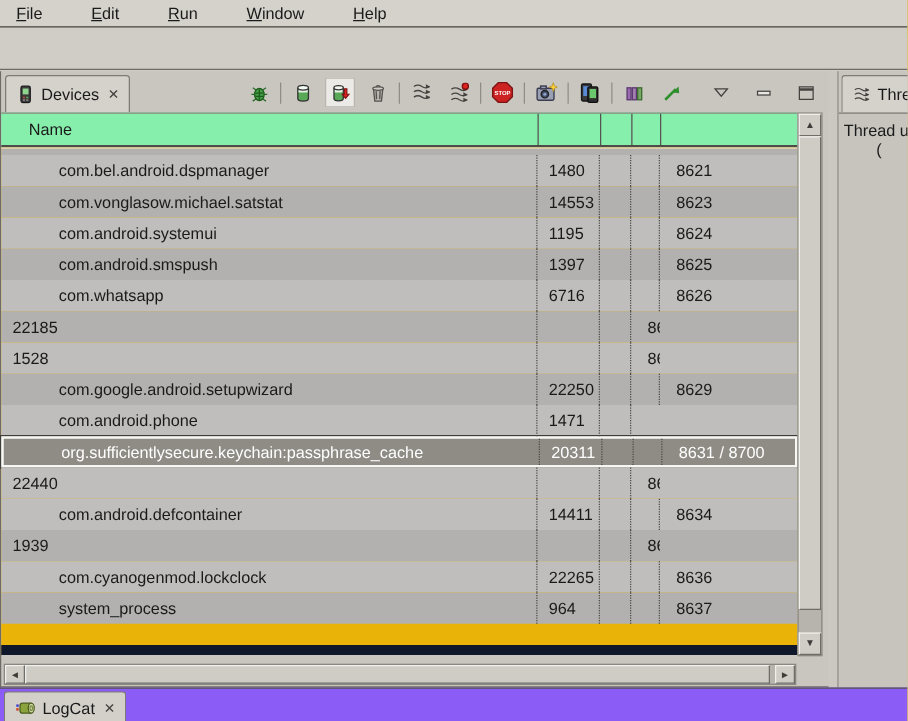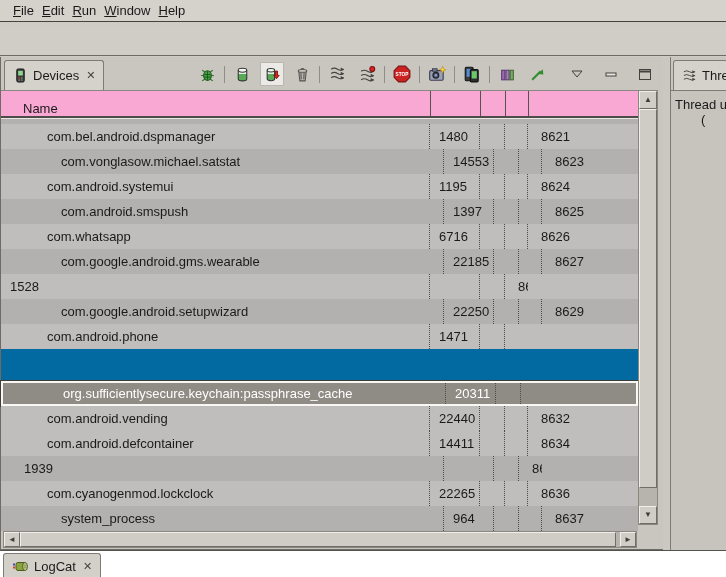--- a/index.html
+++ b/index.html
@@ -8,21 +8,21 @@
     position: relative;
     background: #cfccc6;
     font-family: "Liberation Sans", "DejaVu Sans", sans-serif;
     color: #1a1a1a;
     font-size: 13px;
   }
   
   .menubar {
     position: absolute; left:0; top:0; width:726px; height:22px;
     background:#d5d2cc; border-bottom:1px solid #454340;
-    display:flex; align-items:center; padding-left:10px; gap:2px;
+    display:flex; align-items:center; padding-left:10px; gap:33px;
   }
   .menu-item { display:inline-block; cursor:default; padding:2px 3px; }
   .menu-item::first-letter { text-decoration: underline; }
   
   .main-toolbar {
     position:absolute; left:0; top:27px; width:726px; height:29px;
     background:#d0cdc7; border-bottom:1px solid #6e6b66;
   }
   
   .tab {
@@ -45,42 +45,42 @@
   .tbtn {
     width:24px; height:24px; display:flex; align-items:center; justify-content:center;
     cursor:pointer;
   }
   .tbtn.highlight { background:#eceae6; border:1px solid #b9b6b0; }
   .tsep { width:1px; height:17px; background:#908d88; margin:0 5px; }
   .tgap { width:6px; }
   
   .table-header {
     position:absolute; left:0; top:33px; width:637px; height:28px;
-    background:#f9a8d4; border-top:1px solid #8a8781; border-bottom:2px solid #4e4c48;
-    display:flex; align-items:flex-end;
+    background:#86efac; border-top:1px solid #8a8781; border-bottom:2px solid #4e4c48;
+    display:flex; align-items:center;
   }
   .table-header .hname { padding-left:22px; }
   .hdiv { position:absolute; top:0; bottom:0; width:1px; background:#55534f; }
   .table-body {
     position:absolute; left:0; top:61px; width:637px; height:406px;
-    border-top:1px solid #e8e6e2; background:#0369a1;
+    border-top:1px solid #e8e6e2; background:#eab308;
     border-bottom:8px solid #0f172a;
   }
   .partial-row { height:5px; background:#b2b1af; }
   .trow { display:grid; grid-template-columns:429px 50px 25px 23px 110px; height:25px; align-items:center; }
   .trow.even { background:#bfbebc; }
-  .trow.odd  { background:#b2b1af;padding-left:14px; }
+  .trow.odd  { background:#b2b1af; }
   .trow > div { height:100%; display:flex; align-items:center; border-right:1px dotted #4c4a46; overflow:hidden; white-space:nowrap; }
   .trow > div:last-child { border-right:none; }
   .cell-name { padding-left:46px; }
   .cell-pid  { padding-left:9px; }
   .cell-port { padding-left:13px; }
   .trow.selected {
     background:#8f8c86; color:#ffffff;
-    border:2px solid #f8f7f4; box-shadow:0 0 0 1px #3f3d3a;margin-top:32px;
+    border:2px solid #f8f7f4; box-shadow:0 0 0 1px #3f3d3a;
   }
   
   .sbtn {
     background:#d0cdc7; border:1px solid;
     border-color:#f0efec #6f6d68 #6f6d68 #f0efec;
     display:flex; align-items:center; justify-content:center;
     font-size:8px; color:#3f3d3a; line-height:1;
   }
   .vscroll { position:absolute; left:637px; top:33px; width:20px; height:435px; background:#b7b4ae; border:1px solid #8a8781; }
   .vscroll .up   { position:absolute; left:0; top:0; width:18px; height:18px; }
@@ -97,21 +97,21 @@
           background:#cbc8c2; border-right:1px solid #7e7b76; }
   .right-panel { position:absolute; left:671px; top:57px; width:120px; height:493px; background:#c7c4be; }
   .threads-tab { left:2px; top:3px; height:30px; }
   .right-content {
     position:absolute; left:0; top:33px; width:120px; height:460px;
     background:#c7c4be; border-top:1px solid #7e7b76; padding:6px 0 0 4px;
   }
   .right-content .l2 { padding-left:26px; }
   
   .bottom-bar { position:absolute; left:0; top:550px; width:726px; height:27px;
-                background:#ffffff; border-top:1px solid #55534f; }
+                background:#8b5cf6; border-top:1px solid #55534f; }
   .logcat-tab { left:3px; top:2px; height:25px; background:#d3d0ca; }
   .icon { display:inline-flex; }
 </style>
 </head>
 <body>
 
 <div class="menubar">
   <span class="menu-item">File</span>
   <span class="menu-item">Edit</span>
   <span class="menu-item">Run</span>
@@ -341,21 +341,20 @@
       <div class="cell-port">8625</div>
     </div>
       <div class="trow even">
       <div class="cell-name">com.whatsapp</div>
       <div class="cell-pid">6716</div>
       <div></div>
       <div></div>
       <div class="cell-port">8626</div>
     </div>
       <div class="trow odd">
-      <div class="cell-name">com.google.android.gms.wearable</div>
       <div class="cell-pid">22185</div>
       <div></div>
       <div></div>
       <div class="cell-port">8627</div>
     </div>
       <div class="trow even">
       <div class="cell-pid">1528</div>
       <div></div>
       <div></div>
       <div class="cell-port">8628</div>
@@ -371,23 +370,23 @@
       <div class="cell-name">com.android.phone</div>
       <div class="cell-pid">1471</div>
       <div></div>
       <div></div>
     </div>
       <div class="trow odd selected">
       <div class="cell-name">org.sufficientlysecure.keychain:passphrase_cache</div>
       <div class="cell-pid">20311</div>
       <div></div>
       <div></div>
-    </div>
-      <div class="trow even">
-      <div class="cell-name">com.android.vending</div>
+      <div class="cell-port">8631 / 8700</div>
+    </div>
+      <div class="trow even">
       <div class="cell-pid">22440</div>
       <div></div>
       <div></div>
       <div class="cell-port">8632</div>
     </div>
       <div class="trow even">
       <div class="cell-name">com.android.defcontainer</div>
       <div class="cell-pid">14411</div>
       <div></div>
       <div></div>

